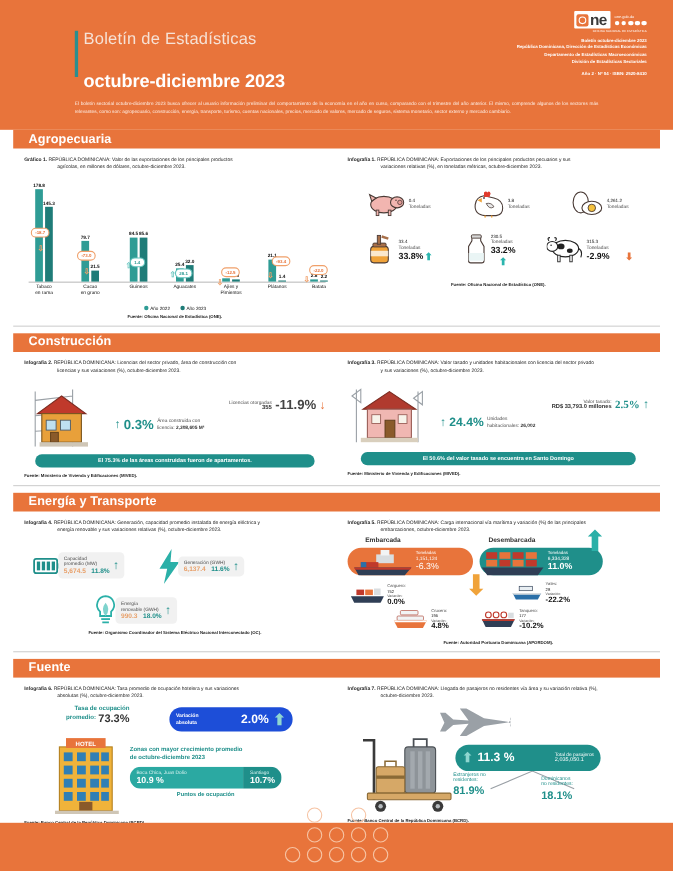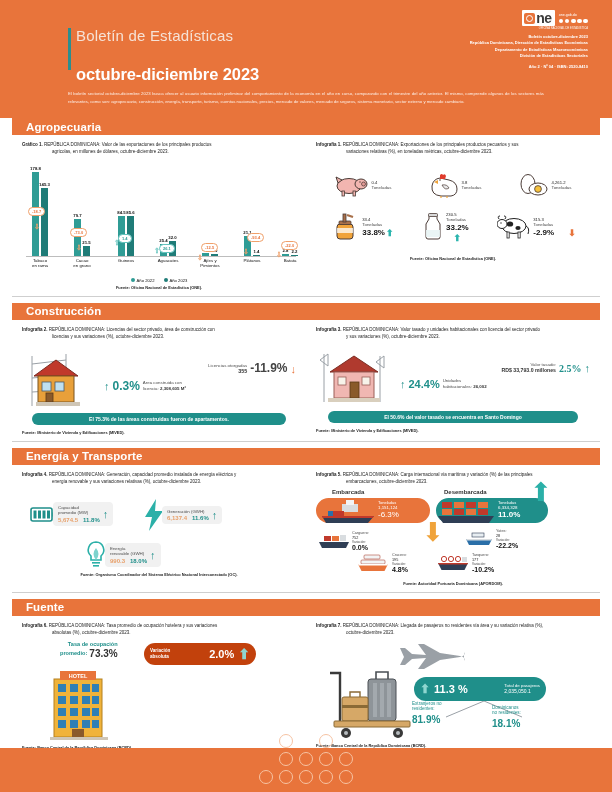--- a/index.html
+++ b/index.html
@@ -642,21 +642,21 @@
         </div>
 
         <div style="position:relative;height:102px;margin-top:4px;">
           <div style="position:absolute;left:38px;top:0;text-align:right;">
             <div class="lbl" style="font-size:5.6px;color:#1f8f8a;font-weight:bold;">Tasa de ocupación</div>
             <div style="display:flex;align-items:center;gap:2px;">
               <span class="lbl" style="font-size:5.6px;color:#1f8f8a;font-weight:bold;">promedio:</span>
               <span style="font-size:10px;font-weight:bold;color:#333;">73.3%</span>
             </div>
           </div>
-          <div style="position:absolute;left:122px;top:2px;width:112px;height:22px;background:#c2410c;border-radius:11px;display:flex;align-items:center;gap:4px;padding:0 6px;box-sizing:border-box;">
+          <div style="position:absolute;left:132px;top:2px;width:112px;height:22px;background:#1d4ed8;border-radius:11px;display:flex;align-items:center;gap:4px;padding:0 6px;box-sizing:border-box;">
             <div style="color:#fff;font-size:4.6px;font-weight:bold;line-height:1.2;">
               <div>Variación</div>
               <div>absoluta</div>
             </div>
             <div style="color:#fff;font-size:11px;font-weight:bold;margin-left:auto;">2.0%</div>
             <div style="color:#8fd6d0;font-size:14px;font-weight:bold;">⬆</div>
           </div>
 
           <svg style="position:absolute;left:26px;top:28px;" width="62" height="72" viewBox="0 0 62 72">
             <rect x="6" y="10" width="48" height="58" fill="#f0b33a" stroke="#b5801f" stroke-width="1"></rect>
@@ -677,20 +677,35 @@
                 <rect x="44" y="39" width="7" height="8"></rect>
               <rect x="10" y="51" width="8" height="8"></rect>
                 <rect x="22" y="51" width="8" height="8"></rect>
                 <rect x="34" y="51" width="8" height="8"></rect>
                 <rect x="44" y="51" width="7" height="8"></rect>
             </g>
             <rect x="24" y="60" width="12" height="8" fill="#8a5a2a"></rect>
             <rect x="2" y="68" width="58" height="3" fill="#cfc6b6"></rect>
           </svg>
 
+          <div style="position:absolute;left:96px;top:38px;width:138px;">
+            <div class="lbl" style="font-size:5.4px;color:#1f8f8a;font-weight:bold;">Zonas con mayor crecimiento promedio</div>
+            <div class="lbl" style="font-size:5.4px;color:#1f8f8a;font-weight:bold;">de octubre-diciembre 2023</div>
+            <div style="display:flex;margin-top:5px;border-radius:11px;overflow:hidden;">
+              <div style="background:#2ba9a2;padding:3px 6px;flex:1;">
+                <div style="color:#d8f2f0;font-size:4.4px;">Boca Chica, Juan Dolio</div>
+                <div style="color:#fff;font-size:8px;font-weight:bold;">10.9 %</div>
+              </div>
+              <div style="background:#1f8f8a;padding:3px 6px;">
+                <div style="color:#d8f2f0;font-size:4.4px;">Santiago</div>
+                <div style="color:#fff;font-size:8px;font-weight:bold;">10.7%</div>
+              </div>
+            </div>
+            <div class="lbl" style="font-size:5.2px;color:#1f8f8a;font-weight:bold;text-align:center;margin-top:3px;">Puntos de ocupación</div>
+          </div>
         </div>
         <div class="src" style="margin-top:2px;">Fuente: Banco Central de la República Dominicana (BCRD).</div>
       </div>
 
       <div class="col">
         <div class="cap">
           <b>Infografía 7.</b>
           <span>REPÚBLICA DOMINICANA: Llegada de pasajeros no residentes vía área y su variación relativa (%),</span>
           <span class="ind">octubre-diciembre 2023.</span>
         </div>

